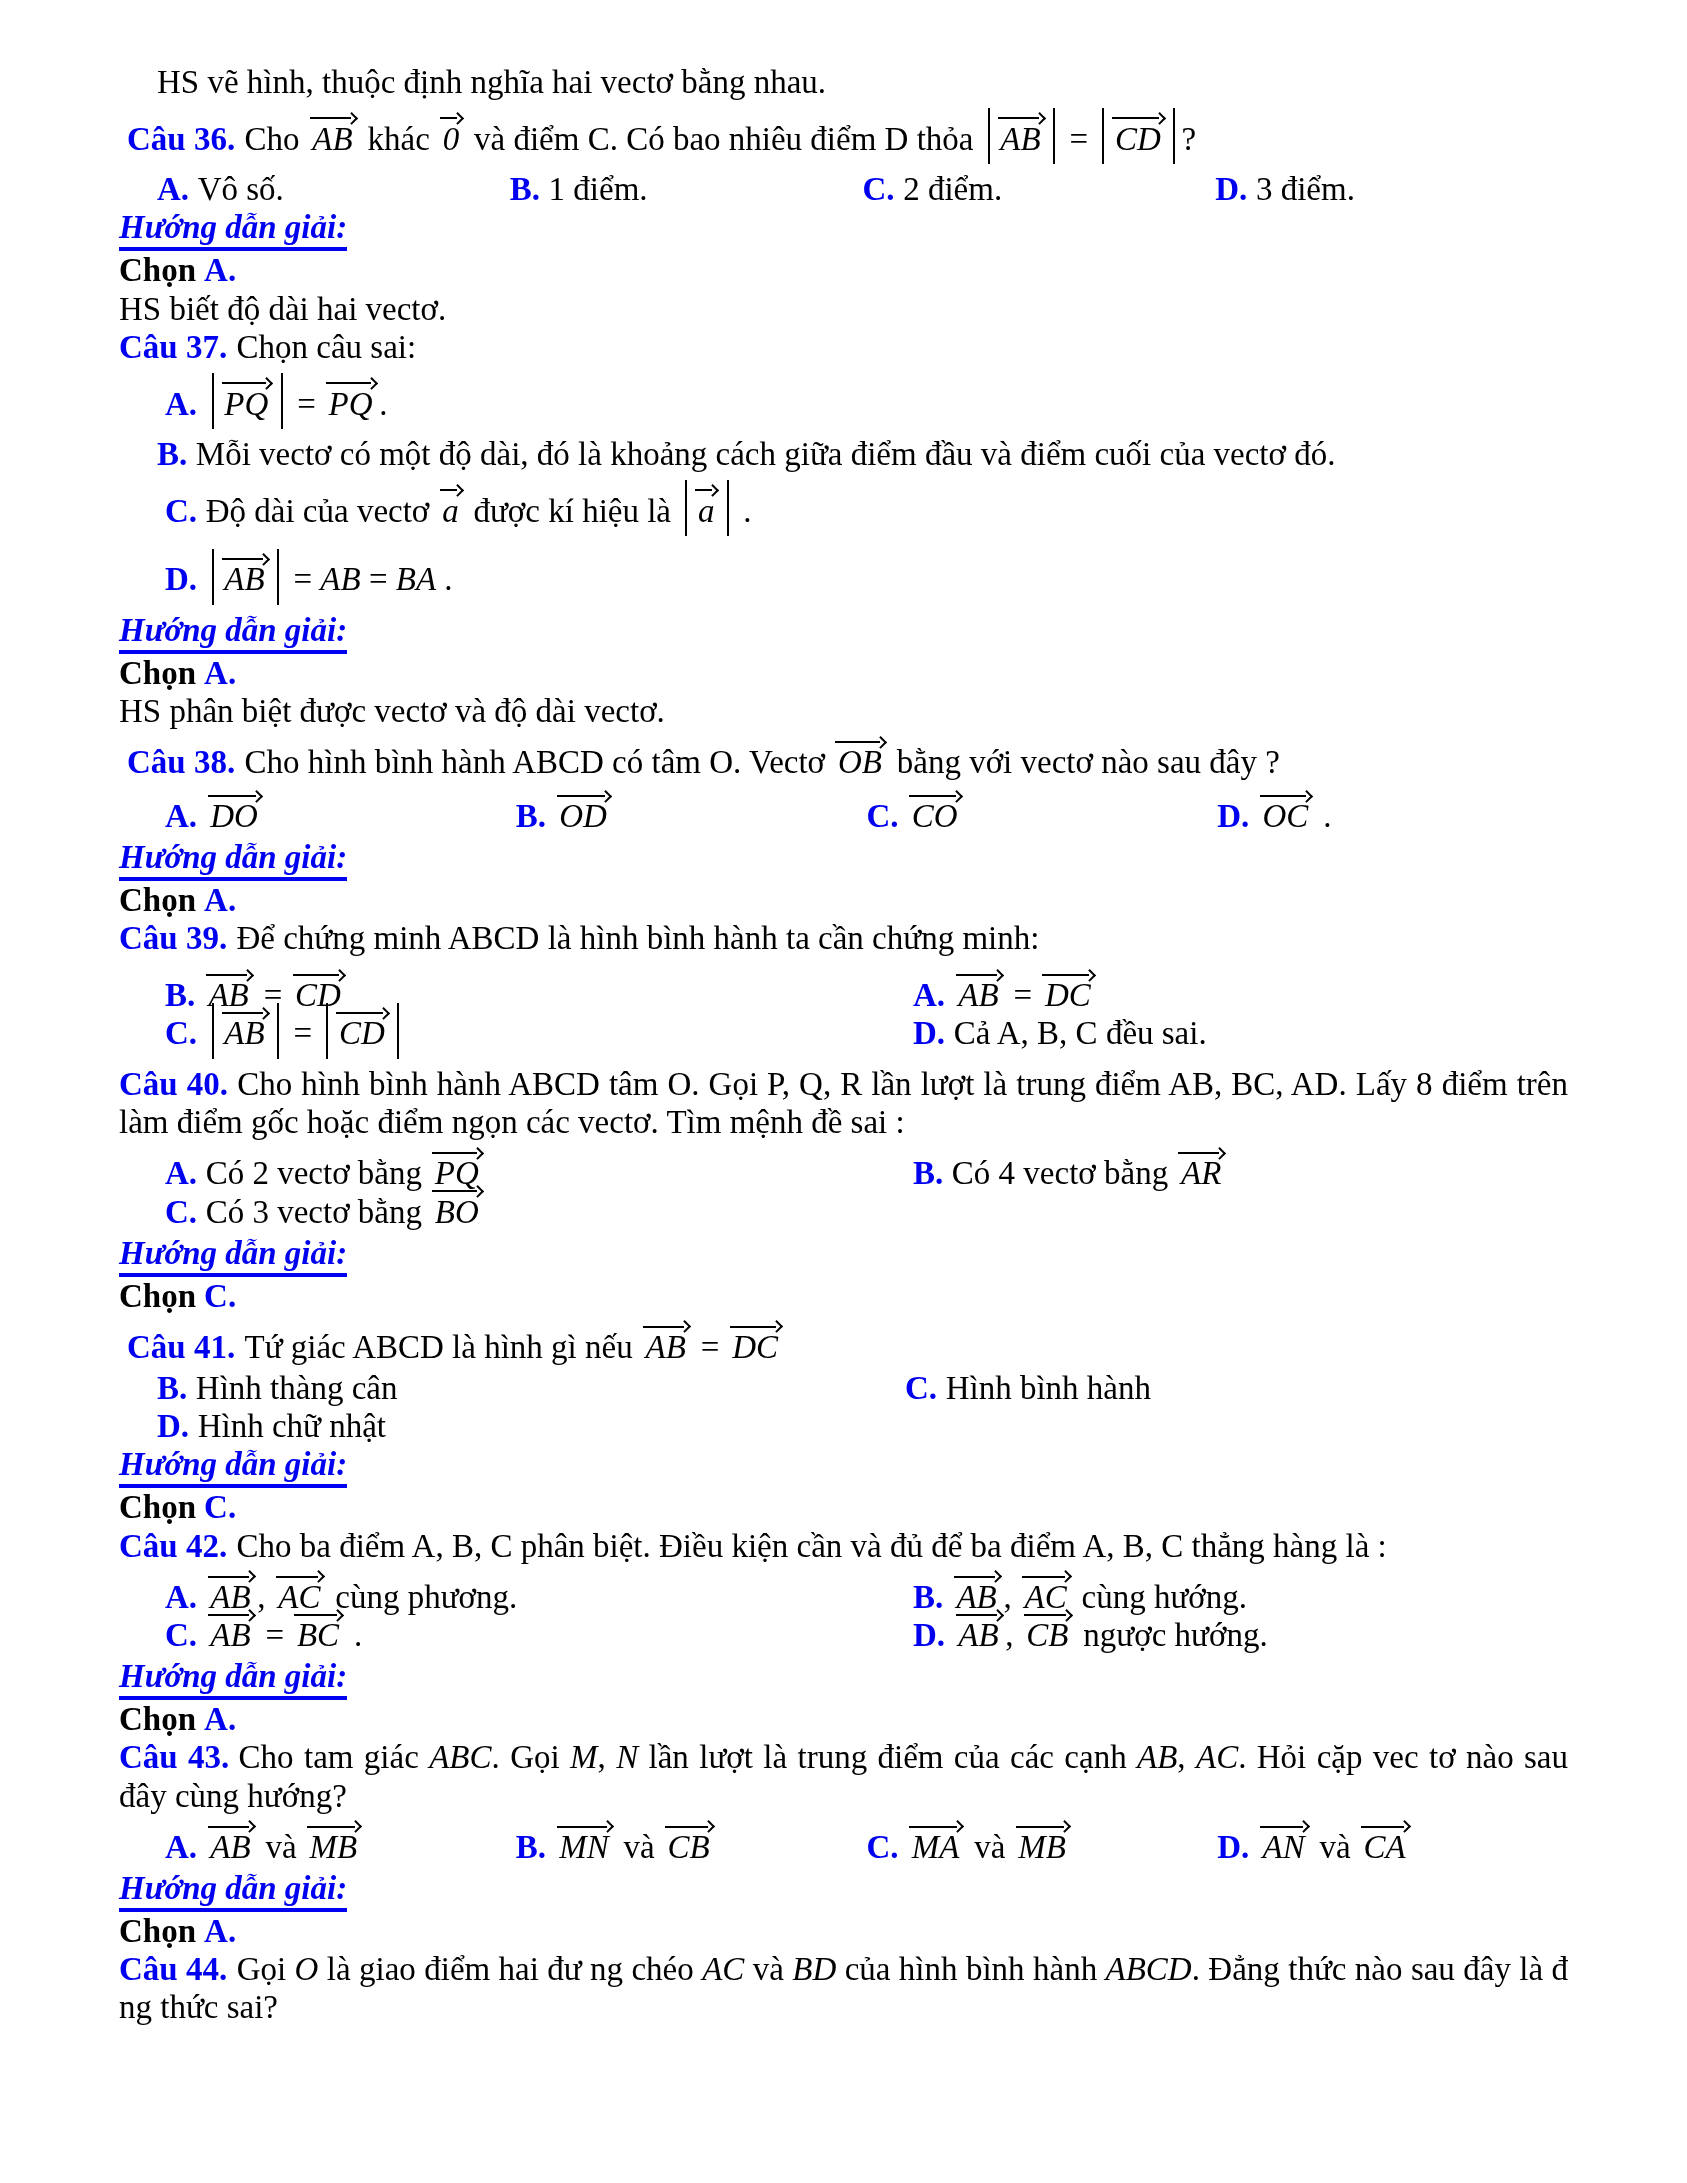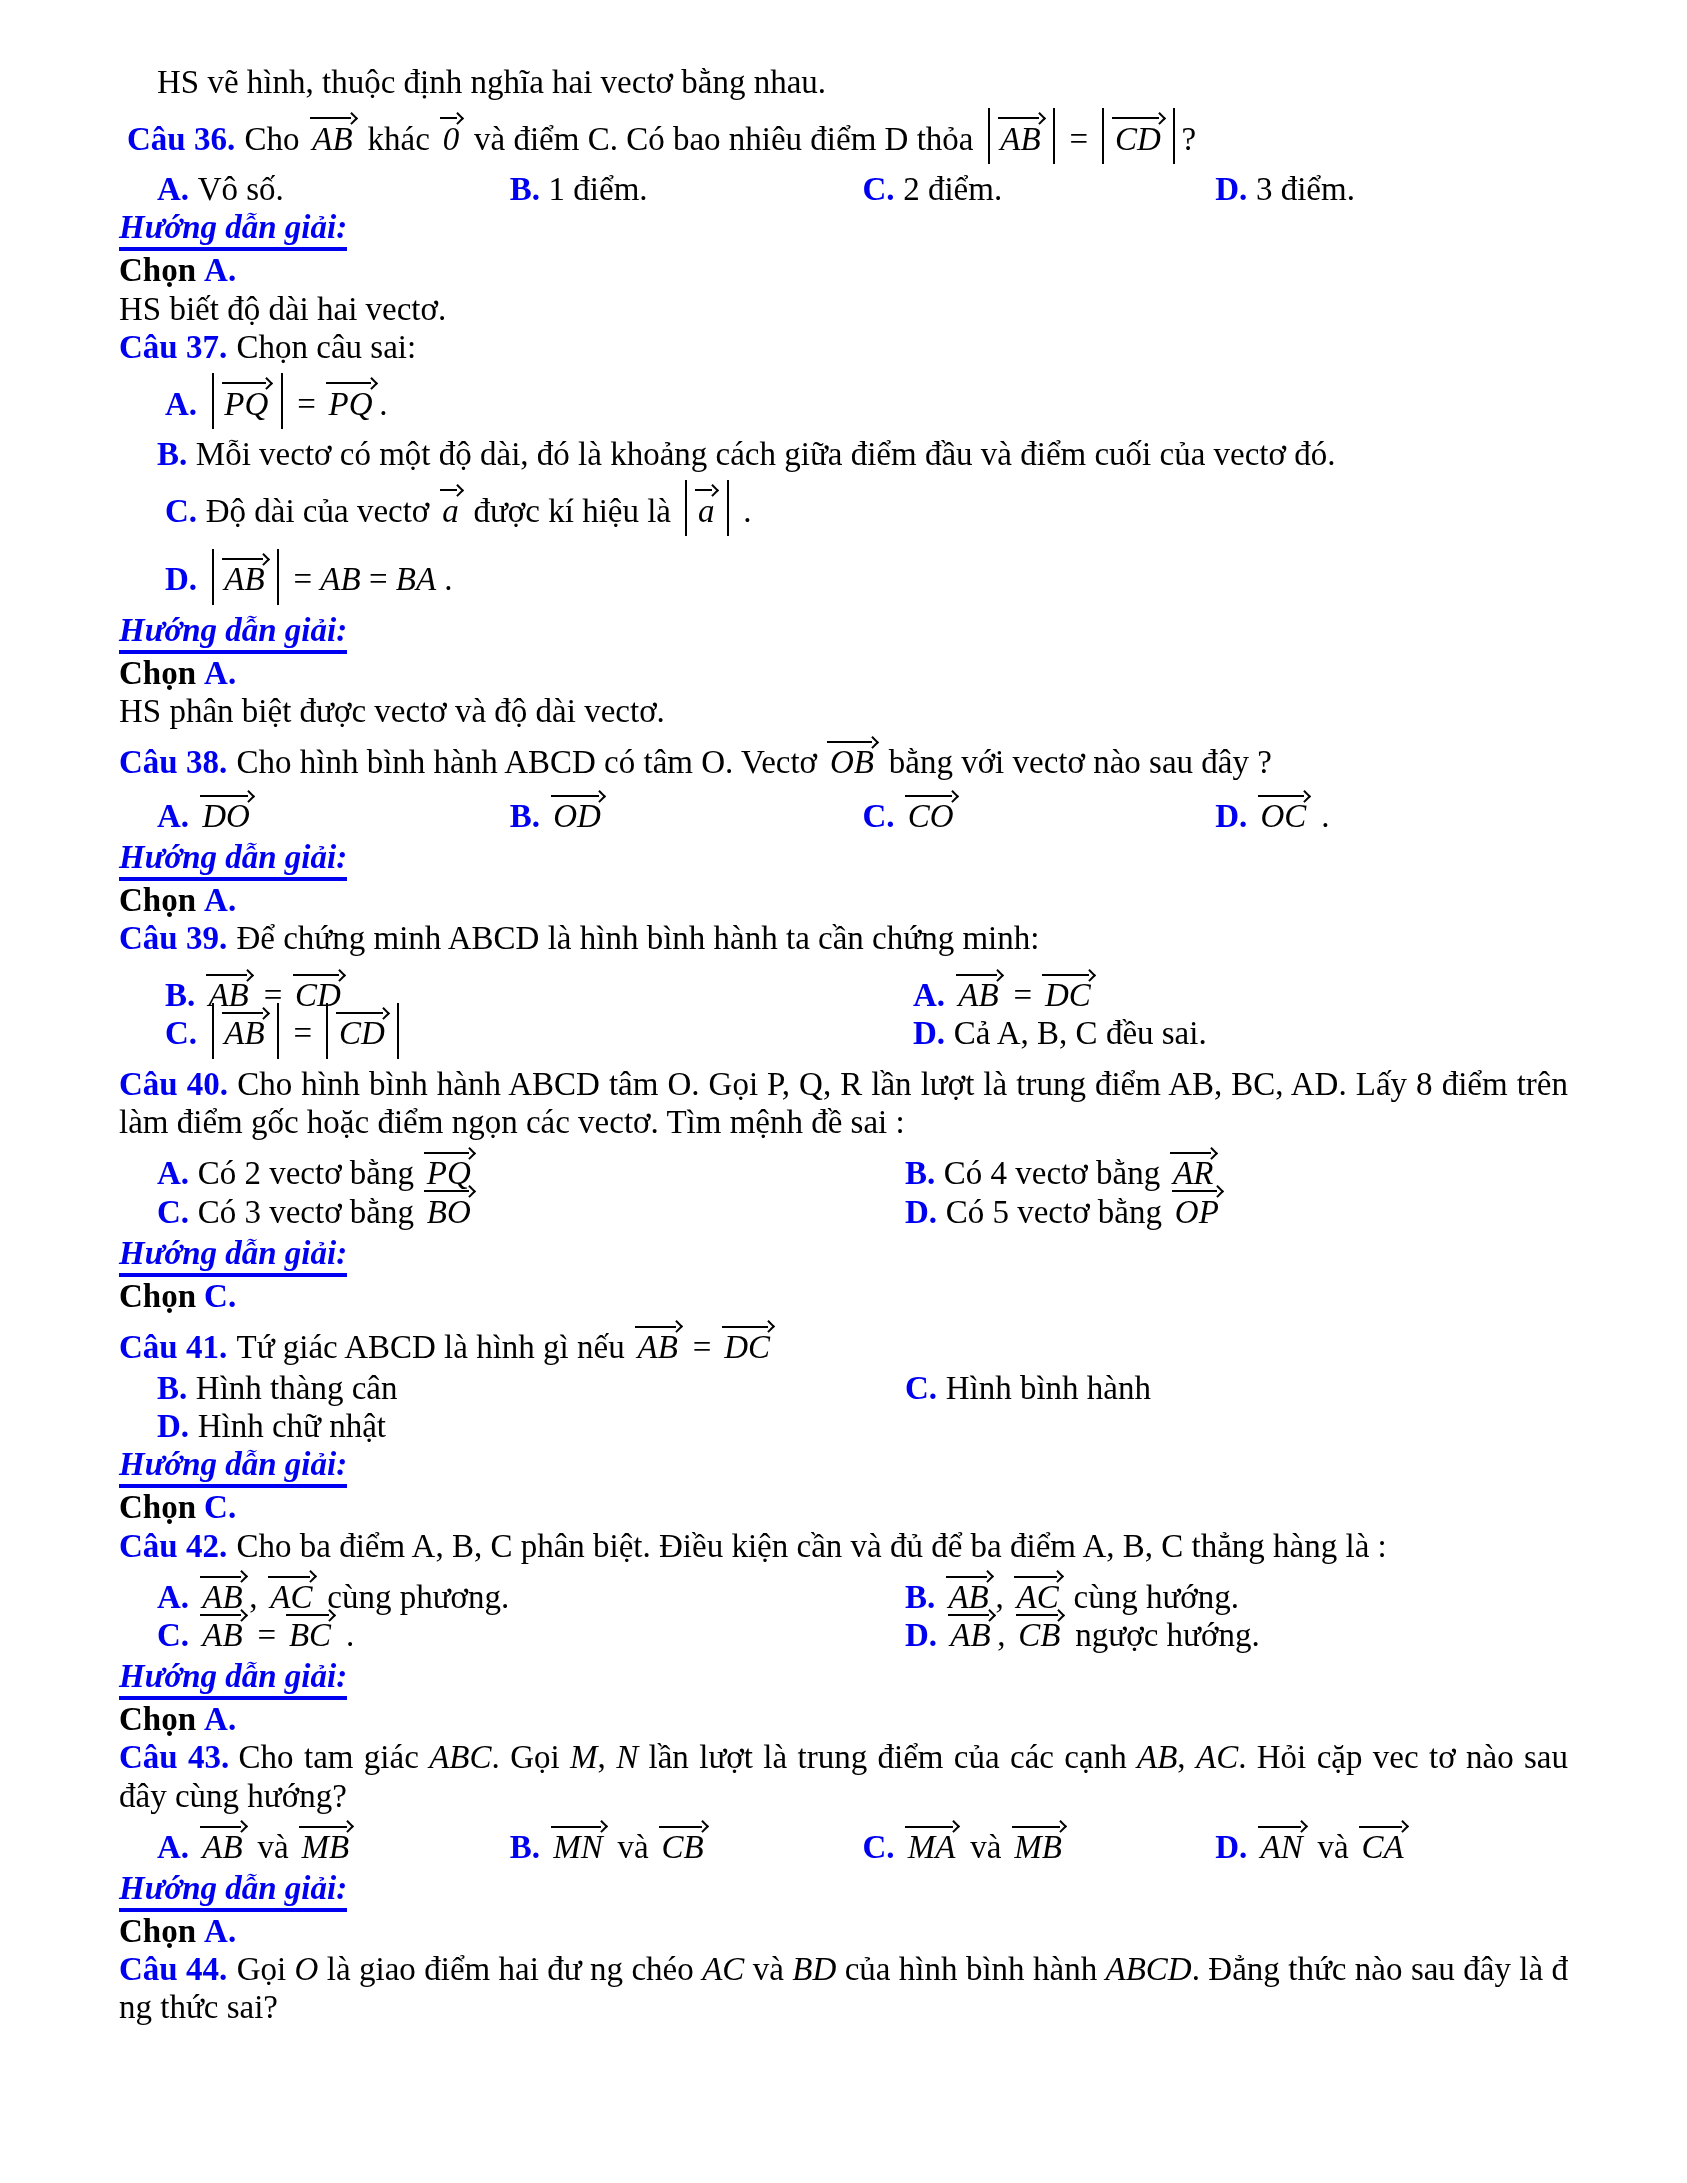--- a/index.html
+++ b/index.html
@@ -9,21 +9,21 @@
     width:1687px; height:2183px; overflow:hidden;
     background:var(--paper); color:var(--ink);
     font-family:"Liberation Serif", serif;
     font-size:33px; line-height:1.16;
     padding:63px 119px 0 119px;
   }
   .line{ margin:0; }
   .indent{ padding-left:38px; }
   .question{ text-align:justify; }
   .qnum{ color:var(--blue); font-weight:700; margin-right:9.3px; }
-  .m-v{ padding-top:13.2px; padding-bottom:2.6px; }
+  .m-v{ padding-top:13.2px; padding-bottom:2.6px;margin-left:8px; }
   .m-abs{ padding-top:18.5px; padding-bottom:12px;margin-left:8px; }
   .opts{ display:grid; padding-left:38px; }
   .cols4{ grid-template-columns:repeat(4,1fr); }
   .cols2{ grid-template-columns:748px 1fr; }
   .optline{ padding-left:38px; }
   .opt-label{ color:var(--blue); font-weight:700; margin-right:8.6px; }
   .guide{
     color:var(--blue); font-weight:700; font-style:italic;
     display:inline-block; border-bottom:4px solid var(--blue); padding-bottom:0.7px;
   }
@@ -77,21 +77,20 @@
       <div class="opt"><span class="opt-label">B.</span><span class="opt-body"><span class="vec"><i class="var">AB</i></span><span class="txt"> = </span><span class="vec"><i class="var">CD</i></span></span></div>
       <div class="opt"><span class="opt-label">A.</span><span class="opt-body"><span class="vec"><i class="var">AB</i></span><span class="txt"> = </span><span class="vec"><i class="var">DC</i></span></span></div>
       <div class="opt"><span class="opt-label">C.</span><span class="opt-body"><span class="abs"><span class="vec"><i class="var">AB</i></span></span><span class="txt"> = </span><span class="abs"><span class="vec"><i class="var">CD</i></span></span></span></div>
       <div class="opt"><span class="opt-label">D.</span><span class="opt-body"><span class="txt">Cả A, B, C đều sai.</span></span></div>
     </div>
     <div class="line question"><span class="qnum">Câu 40.</span><span class="qbody"><span class="txt">Cho hình bình hành ABCD tâm O. Gọi P, Q, R lần lượt là trung điểm AB, BC, AD. Lấy 8 điểm trên làm điểm gốc hoặc điểm ngọn các vectơ. Tìm mệnh đề sai :</span></span></div>
     <div class="opts cols2 m-v">
       <div class="opt"><span class="opt-label">A.</span><span class="opt-body"><span class="txt">Có 2 vectơ bằng </span><span class="vec"><i class="var">PQ</i></span></span></div>
       <div class="opt"><span class="opt-label">B.</span><span class="opt-body"><span class="txt">Có 4 vectơ bằng </span><span class="vec"><i class="var">AR</i></span></span></div>
       <div class="opt"><span class="opt-label">C.</span><span class="opt-body"><span class="txt">Có 3 vectơ bằng </span><span class="vec"><i class="var">BO</i></span></span></div>
-      <div class="opt"><span class="opt-label">D.</span><span class="opt-body"><span class="txt">Có 5 vectơ bằng </span><span class="vec"><i class="var">OP</i></span></span></div>
     </div>
     <div class="line guide-line"><span class="guide">Hướng dẫn giải:</span></div>
     <div class="line choose"><span class="choose-word">Chọn</span><span class="choose-ans">C.</span></div>
     <div class="line question m-v"><span class="qnum">Câu 41.</span><span class="qbody"><span class="txt">Tứ giác ABCD là hình gì nếu </span><span class="vec"><i class="var">AB</i></span><span class="txt"> = </span><span class="vec"><i class="var">DC</i></span></span></div>
     <div class="opts cols2">
       <div class="opt"><span class="opt-label">B.</span><span class="opt-body"><span class="txt">Hình thàng cân</span></span></div>
       <div class="opt"><span class="opt-label">C.</span><span class="opt-body"><span class="txt">Hình bình hành</span></span></div>
       <div class="opt"><span class="opt-label">D.</span><span class="opt-body"><span class="txt">Hình chữ nhật</span></span></div>
     </div>
     <div class="line guide-line"><span class="guide">Hướng dẫn giải:</span></div>

